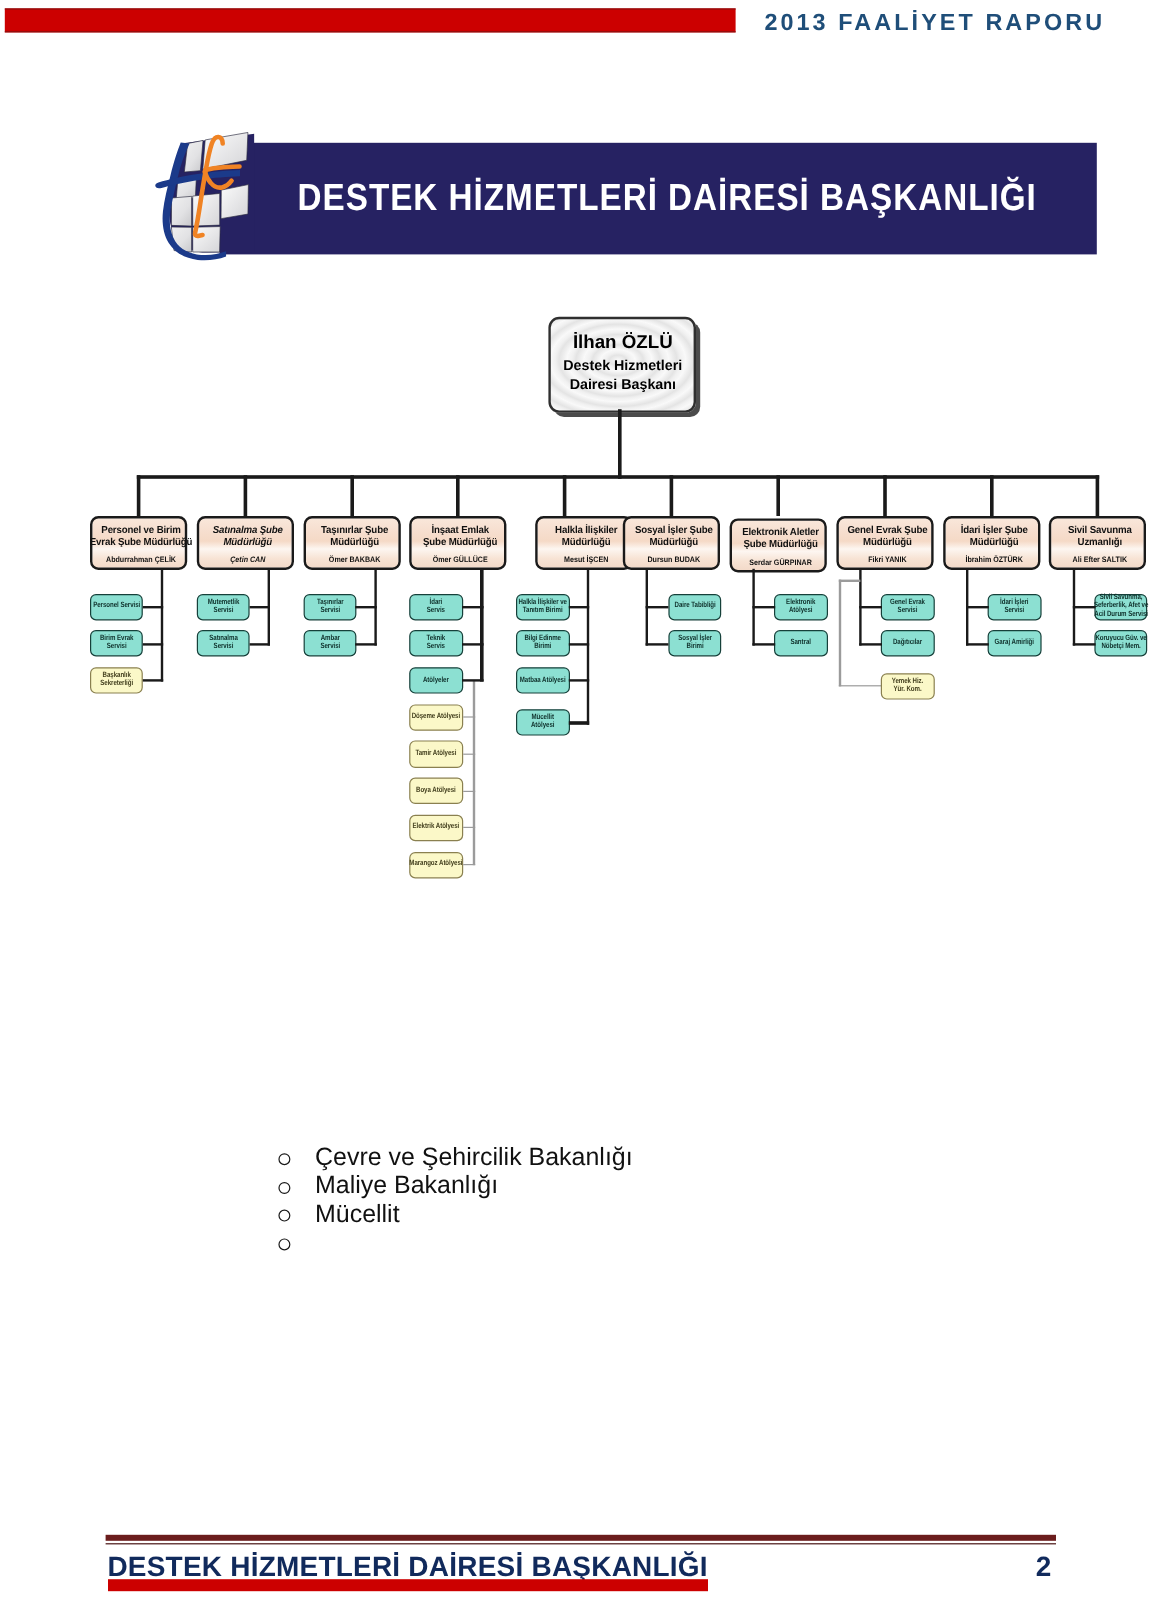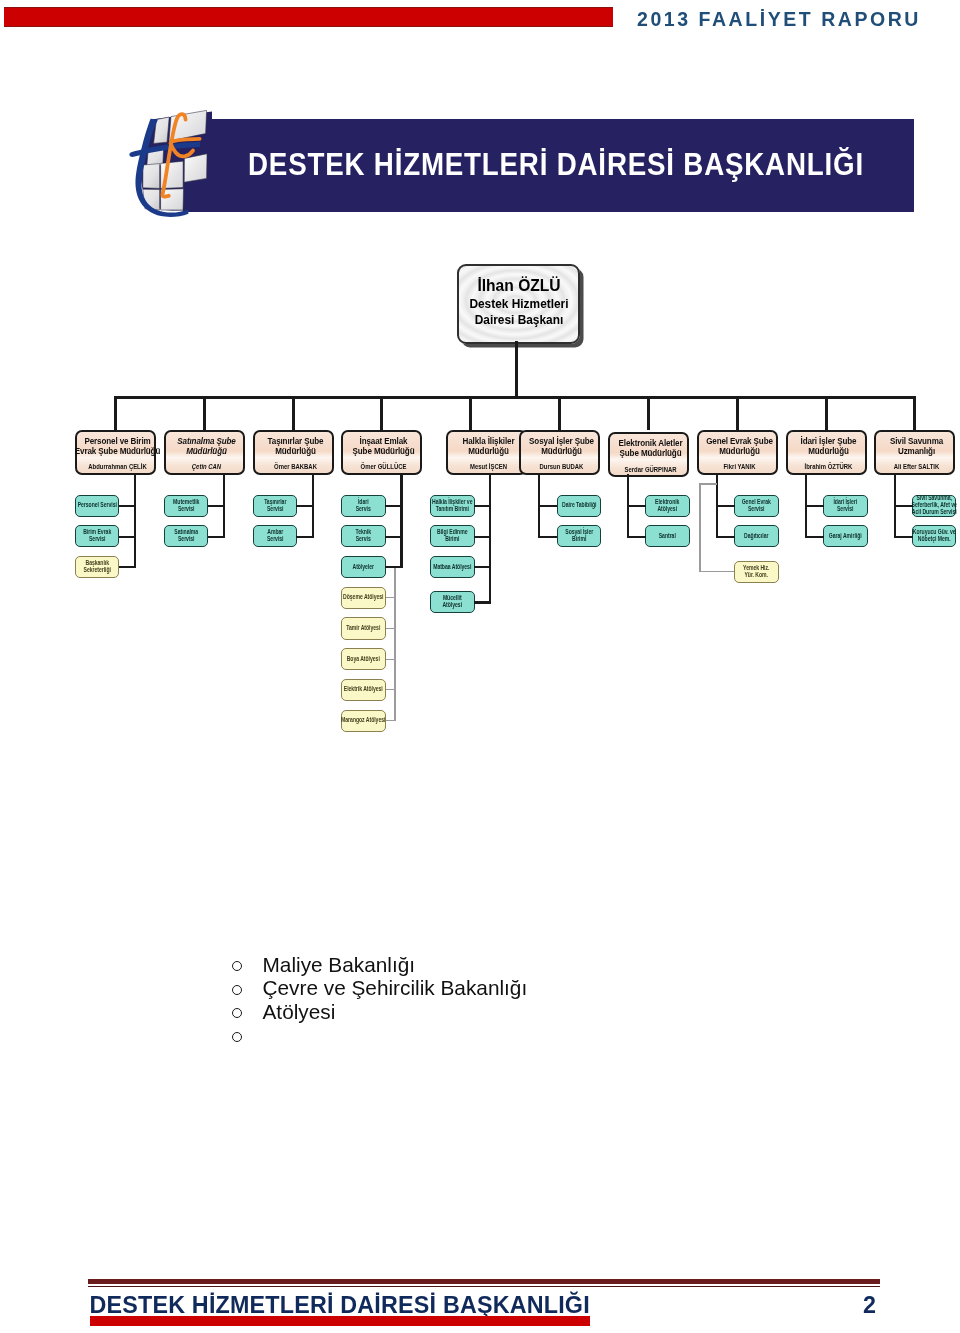--- a/index.html
+++ b/index.html
@@ -383,29 +383,29 @@
       <div class="node teal" style="left: 911.95px; top: 275.3px; width: 44.5px; height: 22.2px;">
         <span style="white-space: pre-line;">Koruyucu Güv.  ve
 Nöbetçi Mem.</span>
       </div>
       <div class="conn" style="left: 893.55px; top: 285.5px; width: 19px; height: 2.2px;"></div>
     </div>
 
   <div id="bullets">
       <div class="bullet-row">
         <span class="bullet-mark">o</span>
-        <span class="bullet-text">Maliye Bakanlığı</span>
+        <span class="bullet-text">Çevre ve Şehircilik Bakanlığı</span>
       </div>
       <div class="bullet-row">
         <span class="bullet-mark">o</span>
-        <span class="bullet-text">Çevre ve Şehircilik Bakanlığı</span>
+        <span class="bullet-text">Maliye Bakanlığı</span>
       </div>
       <div class="bullet-row">
         <span class="bullet-mark">o</span>
-        <span class="bullet-text">Atölyesi</span>
+        <span class="bullet-text">Mücellit</span>
       </div>
       <div class="bullet-row">
         <span class="bullet-mark">o</span>
       </div>
     </div>
 
   <div id="foot-rule-a"></div>
   <div id="foot-rule-b"></div>
   <div id="foot-title">DESTEK HİZMETLERİ DAİRESİ BAŞKANLIĞI</div>
   <div id="foot-page">2</div>

